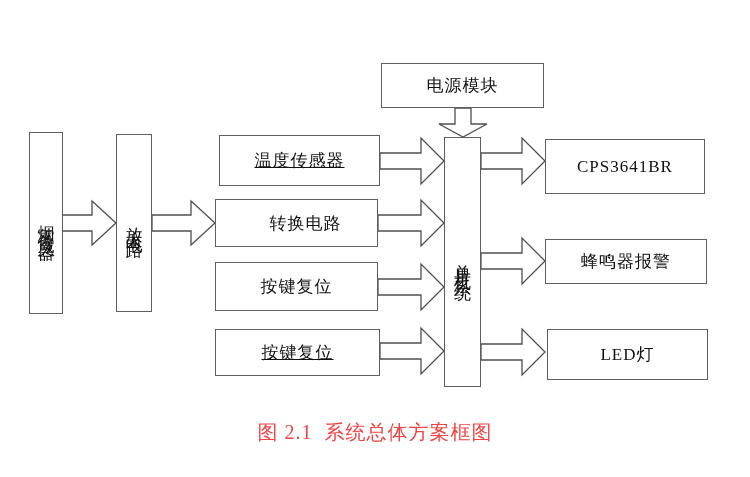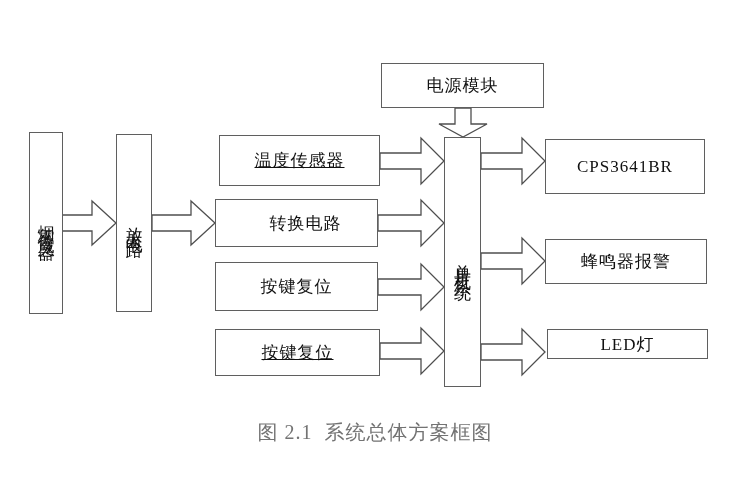--- a/index.html
+++ b/index.html
@@ -54,30 +54,30 @@
   #box-temp    { left: 219px; top: 135px; width: 161px; height: 51px; text-decoration: underline; }
   #box-conv    { left: 215px; top: 199px; width: 163px; height: 48px; padding-left: 18px; }
   #box-keyal   { left: 215px; top: 262px; width: 163px; height: 49px; }
   #box-keyrs   { left: 215px; top: 329px; width: 165px; height: 47px; text-decoration: underline; }
   
   #box-power   { left: 381px; top: 63px;  width: 163px; height: 45px; }
   #box-mcu     { left: 444px; top: 137px; width: 37px;  height: 250px; }
   
   #box-cps     { left: 545px; top: 139px; width: 160px; height: 55px; }
   #box-buzzer  { left: 545px; top: 239px; width: 162px; height: 45px; }
-  #box-led     { left: 547px; top: 329px; width: 161px; height: 30px; text-align: right; }
+  #box-led     { left: 547px; top: 329px; width: 161px; height: 51px; text-align: right; }
 
   .caption {
     position: absolute;
     left: 0;
     top: 419px;
     width: 750px;
     text-align: center;
     font-size: 20px;
-    color: #737373;
+    color: #ef4444;
     letter-spacing: 1px;
     white-space: pre;
   }
 </style>
 </head>
 <body>
 
 <div class="stage">
 
   <svg class="arrow-layer" viewBox="0 0 750 477" xmlns="http://www.w3.org/2000/svg">

